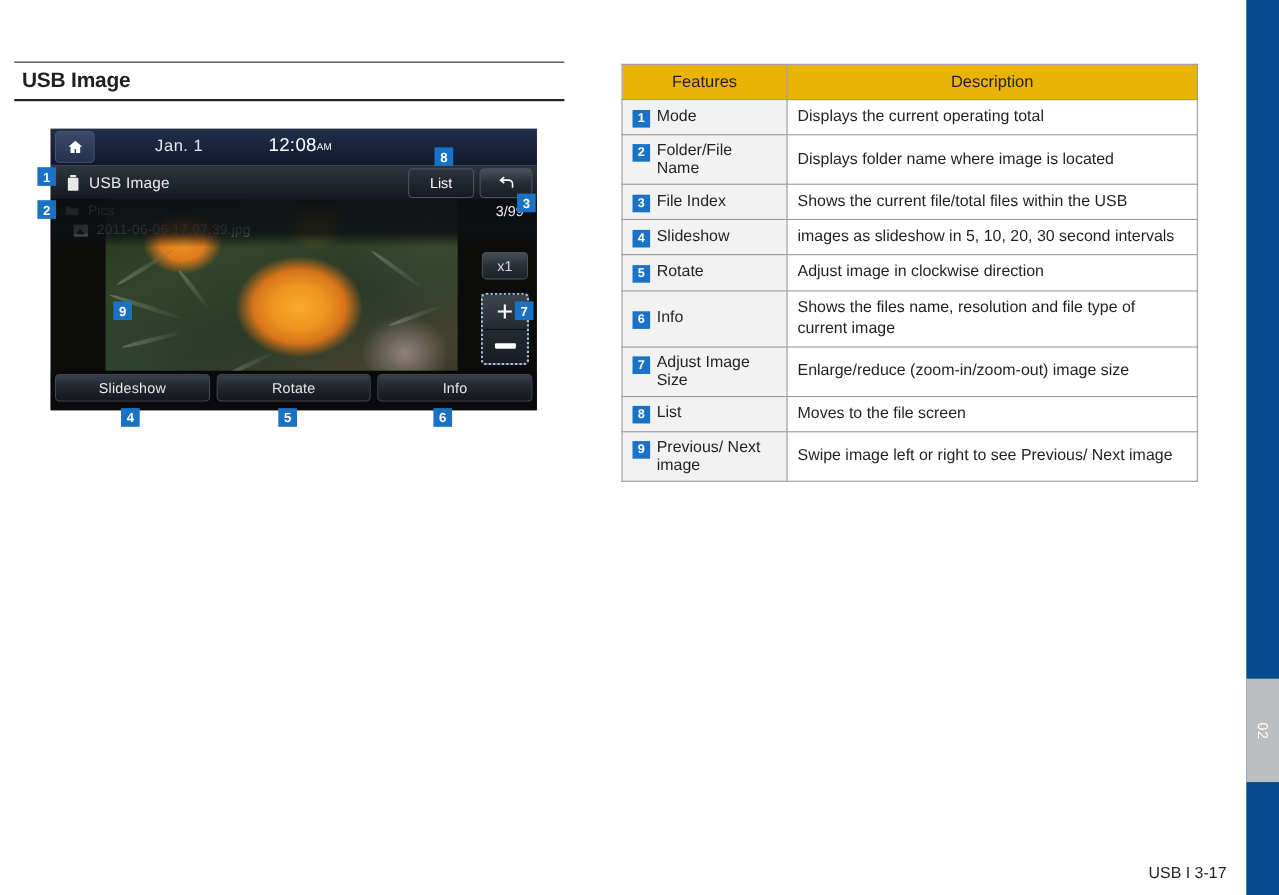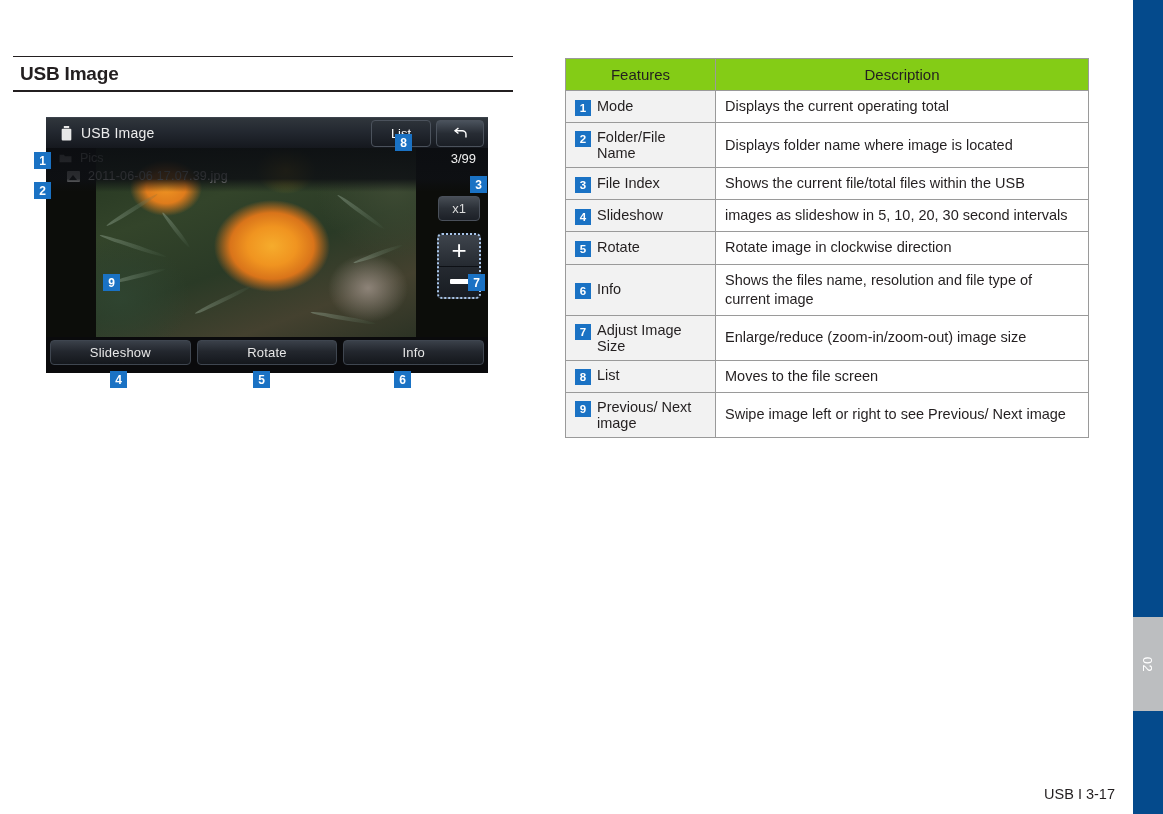--- a/index.html
+++ b/index.html
@@ -271,21 +271,21 @@
     font-size: 14.5px;
     color: #231f20;
   }
   .tbl td, .tbl th {
     border: 1px solid #9a9a9a;
     padding: 6px 9px;
     vertical-align: middle;
     font-weight: normal;
   }
   .tbl thead th {
-    background: #84cc16;
+    background: #eab308;
     text-align: center;
     font-size: 15px;
     padding: 7px 9px;
   }
   .tbl .col-feat { width: 150px; background: #f2f2f2; }
   .tbl td.feat {
     background: #f2f2f2;
     white-space: normal;
   }
   .tbl td.feat .inner {
@@ -321,20 +321,29 @@
 
   <div class="title-block">
     <div class="rule-top"></div>
     <div class="page-title">USB Image</div>
     <div class="rule-bottom"></div>
   </div>
 
   <div class="device-wrap">
     <div class="device">
 
+      <div class="status-bar">
+        <div class="home-btn">
+          <svg viewBox="0 0 24 24">
+              <path d="M12 3 2 12h3v9h6v-6h2v6h6v-9h3z"></path>
+            </svg>
+        </div>
+        <div class="status-date">Jan.  1</div>
+        <div class="status-time"><span>12:08</span><span class="ampm">AM</span></div>
+      </div>
 
       <div class="mode-bar">
         <div class="usb-icon">
           <svg viewBox="0 0 24 28">
               <rect x="7" y="0" width="10" height="4"></rect>
               <rect x="3" y="5" width="18" height="22" rx="2"></rect>
             </svg>
         </div>
         <div class="mode-label">USB Image</div>
         <div class="list-btn">List</div>
@@ -452,21 +461,21 @@
         </td>
         <td class="desc">images as slideshow in 5, 10, 20, 30 second intervals</td>
       </tr>
       <tr>
         <td class="feat">
           <div class="inner">
             <span class="num">5</span>
             <span>Rotate</span>
           </div>
         </td>
-        <td class="desc">Rotate image in clockwise direction</td>
+        <td class="desc">Adjust image in clockwise direction</td>
       </tr>
       <tr>
         <td class="feat">
           <div class="inner">
             <span class="num">6</span>
             <span>Info</span>
           </div>
         </td>
         <td class="desc">Shows the files name, resolution and file type of current image</td>
       </tr>

